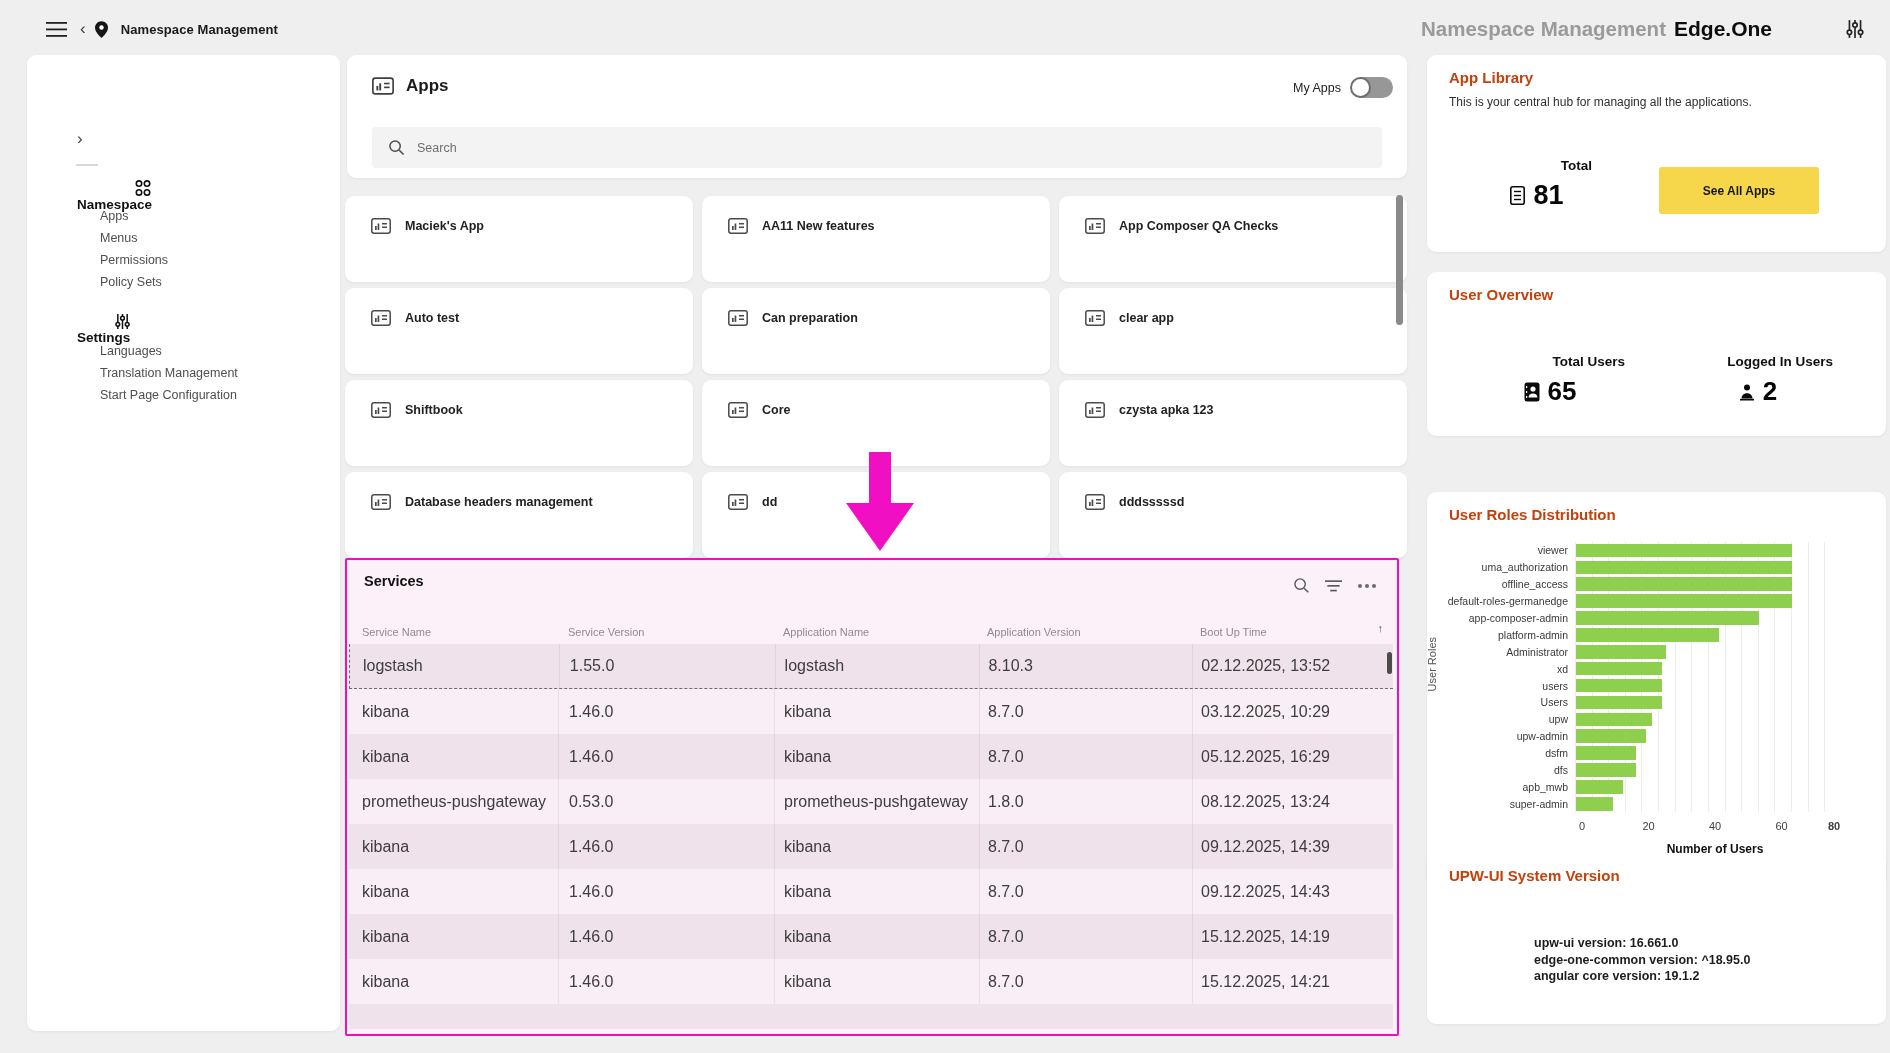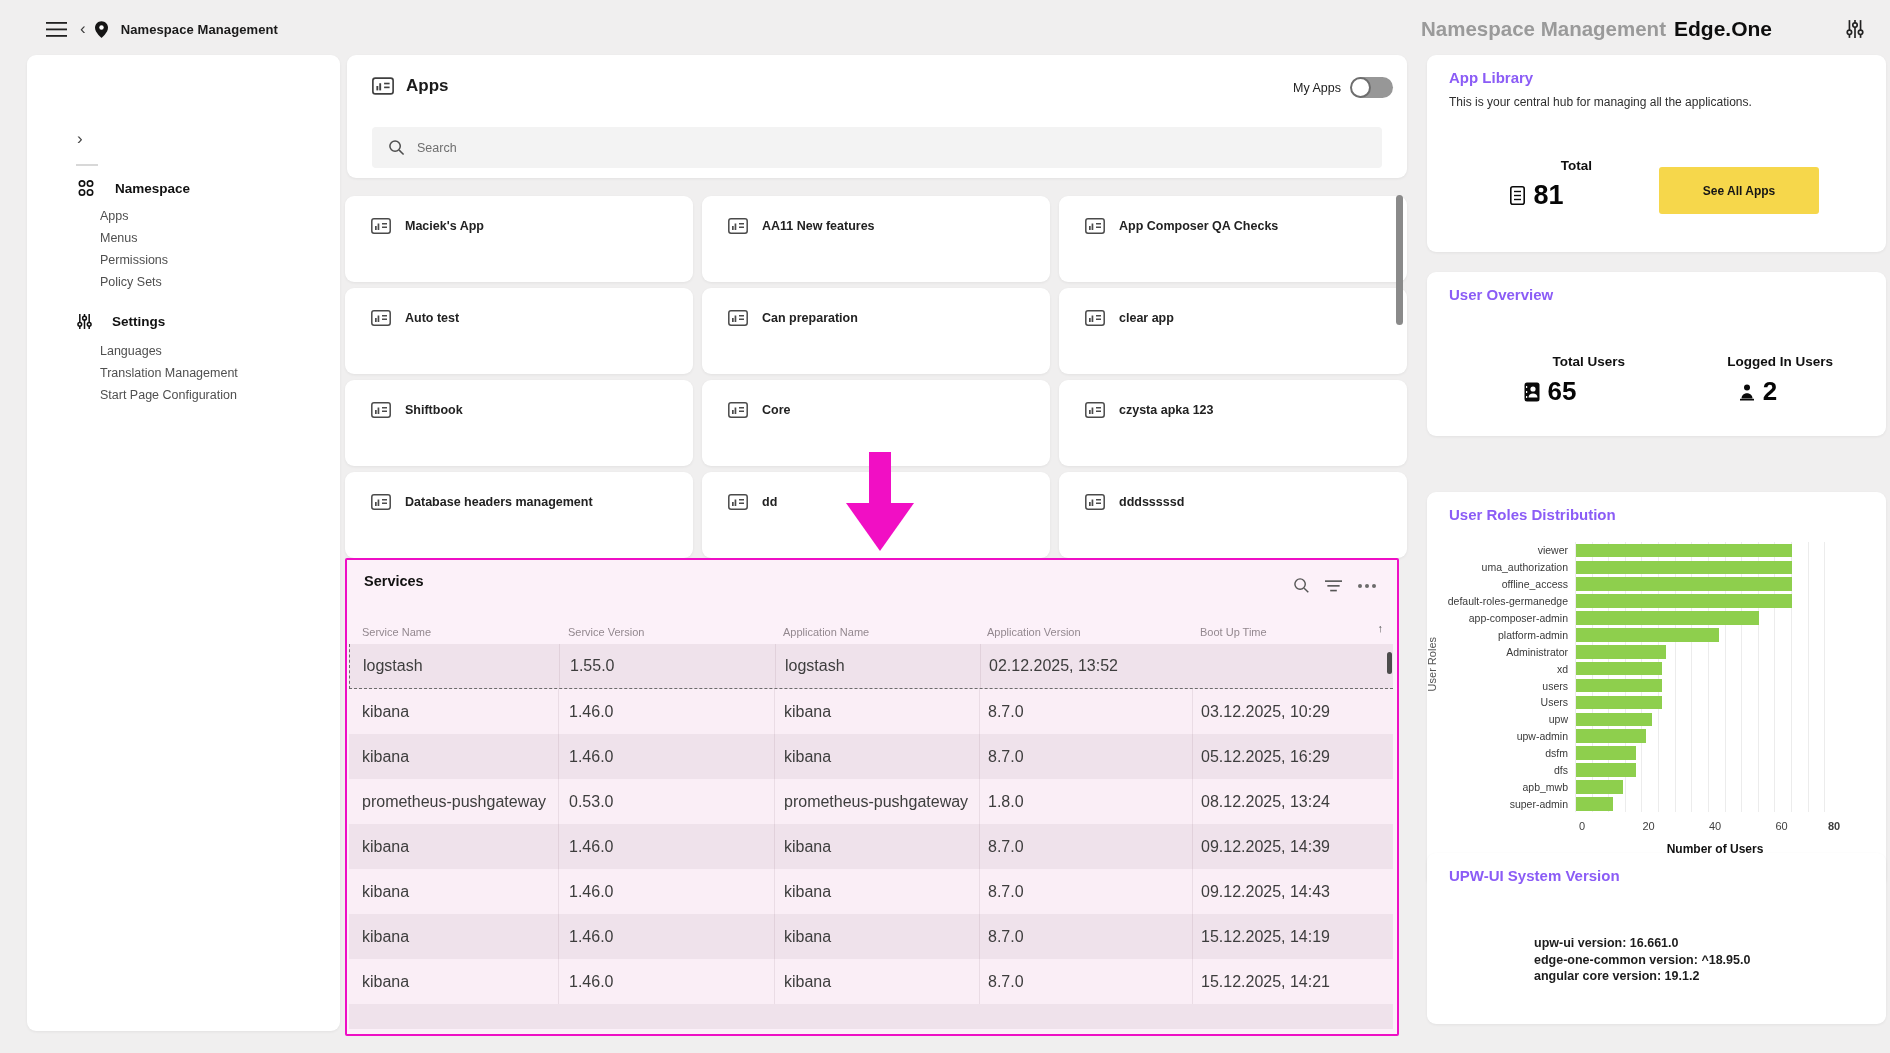--- a/index.html
+++ b/index.html
@@ -14,21 +14,21 @@
   .tb-chev { font-size:17px; color:#3c3c3c; line-height:1; margin-top:-2px; }
   .tb-right { position:absolute; left:1421px; top:0; height:58px; display:flex; align-items:center; gap:8px; }
   .tb-gray { font-size:20.5px; font-weight:700; color:#9a9a9a; }
   .tb-bold { font-size:21px; font-weight:800; color:#0d0d0d; }
   .tb-sliders { position:absolute; left:1845px; top:19px; }
 
   
   #sidebar { left:27px; top:55px; width:313px; height:976px; }
   .sb-collapse { position:absolute; left:50px; top:74px; font-size:17px; color:#444; cursor:pointer; }
   .sb-divider { position:absolute; left:49px; top:109px; width:22px; height:2px; background:#d8d8d8; }
-  .sb-section { position:absolute; left:50px; display:flex; align-items:center; gap:20px; }
+  .sb-section { position:absolute; left:50px; display:flex; align-items:flex-end; gap:0;flex-direction:column; }
   .sb-section-label { font-size:13.5px; font-weight:700; color:#111; }
   .sb-item { position:absolute; left:73px; font-size:12.5px; color:#4f4f4f; cursor:pointer; }
 
   
   #apps-head { left:347px; top:55px; width:1060px; height:123px; }
   .apps-title-row { position:absolute; left:25px; top:21px; display:flex; align-items:center; gap:12px; }
   .apps-title { font-size:17px; font-weight:800; }
   .myapps-row { position:absolute; right:14px; top:22px; display:flex; align-items:center; gap:10px; }
   .myapps-label { font-size:12.5px; color:#222; }
   .toggle { width:42px; height:21px; border-radius:11px; background:#979797; position:relative; cursor:pointer; }
@@ -71,21 +71,21 @@
   .svc-scroll { position:absolute; right:5px; top:92px; width:5px; height:22px; background:#4c4c4c; border-radius:3px; cursor:pointer; }
 
   
   #main-scroll { position:absolute; left:1396px; top:195px; width:7px; height:130px; background:#8a8a8a; border-radius:4px; cursor:pointer; }
 
   
   #app-library { left:1427px; top:55px; width:459px; height:197px; }
   #user-overview { left:1427px; top:272px; width:459px; height:164px; }
   #roles-card { left:1427px; top:452px; width:459px; height:395px;margin-top:40px; }
   #sysver-card { left:1427px; top:853px; width:459px; height:171px;border-radius:9px; }
-  .rc-title { position:absolute; left:22px; top:14px; font-size:15px; font-weight:800; color:#8b5cf6; }
+  .rc-title { position:absolute; left:22px; top:14px; font-size:15px; font-weight:800; color:#c2410c; }
   .rc-sub { position:absolute; left:22px; top:40px; font-size:12px; color:#2e2e2e; }
   .stat { position:absolute; text-align:right; }
   .stat .s-label { font-size:13.5px; font-weight:800; color:#101010; }
   .stat .s-value { margin-top:7px; display:flex; align-items:center; justify-content:center; gap:8px; font-size:27px; font-weight:800; color:#060606; }
   .yellow-btn { position:absolute; left:232px; top:112px; width:160px; height:47px; background:#f6d74b; border:none; border-radius:3px; font-size:12px; font-weight:600; color:#161616; cursor:pointer; font-family:"Liberation Sans",sans-serif; }
 
   
   #chart-rows { position:absolute; left:15px; top:50px; }
   .chart-row { display:flex; align-items:center; height:16.9px; }
   .chart-row .cat { width:133px; text-align:right; font-size:10.5px; color:#3a3a3a; padding-right:7px; white-space:nowrap; }
@@ -420,20 +420,21 @@
       <div class="svc-hcell">Application Name</div>
       <div class="svc-hcell">Application Version</div>
       <div class="svc-hcell">Boot Up Time</div>
     </div>
   <span class="svc-sort">↑</span>
   <div id="svc-body">
       <div class="svc-row focused">
         <div class="svc-cell">logstash</div>
         <div class="svc-cell">1.55.0</div>
         <div class="svc-cell">logstash</div>
+        <div class="svc-cell">8.10.3</div>
         <div class="svc-cell">02.12.2025, 13:52</div>
       </div>
       <div class="svc-row">
         <div class="svc-cell">kibana</div>
         <div class="svc-cell">1.46.0</div>
         <div class="svc-cell">kibana</div>
         <div class="svc-cell">8.7.0</div>
         <div class="svc-cell">03.12.2025, 10:29</div>
       </div>
       <div class="svc-row">

